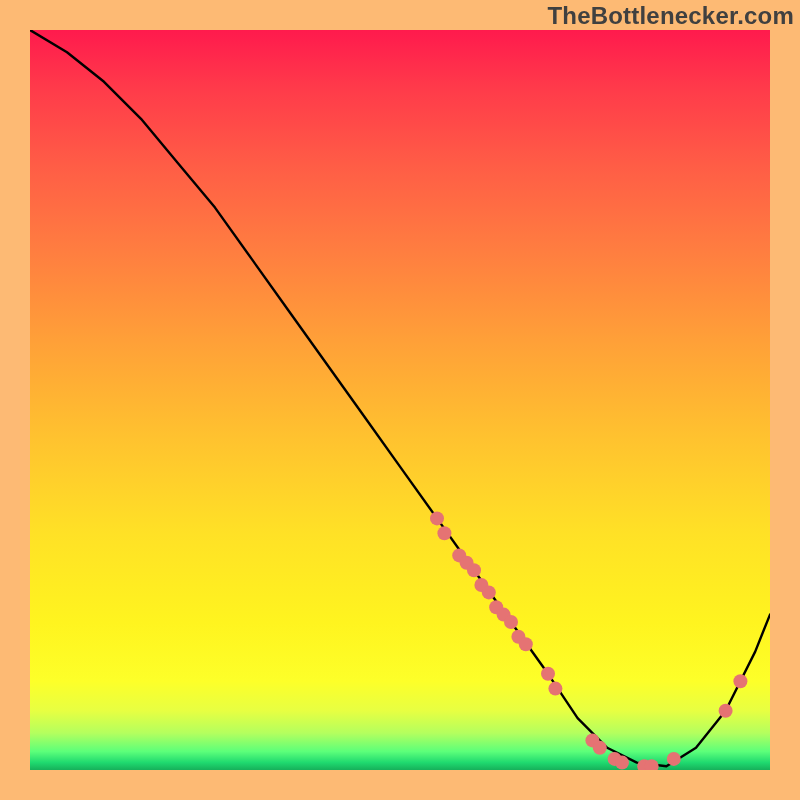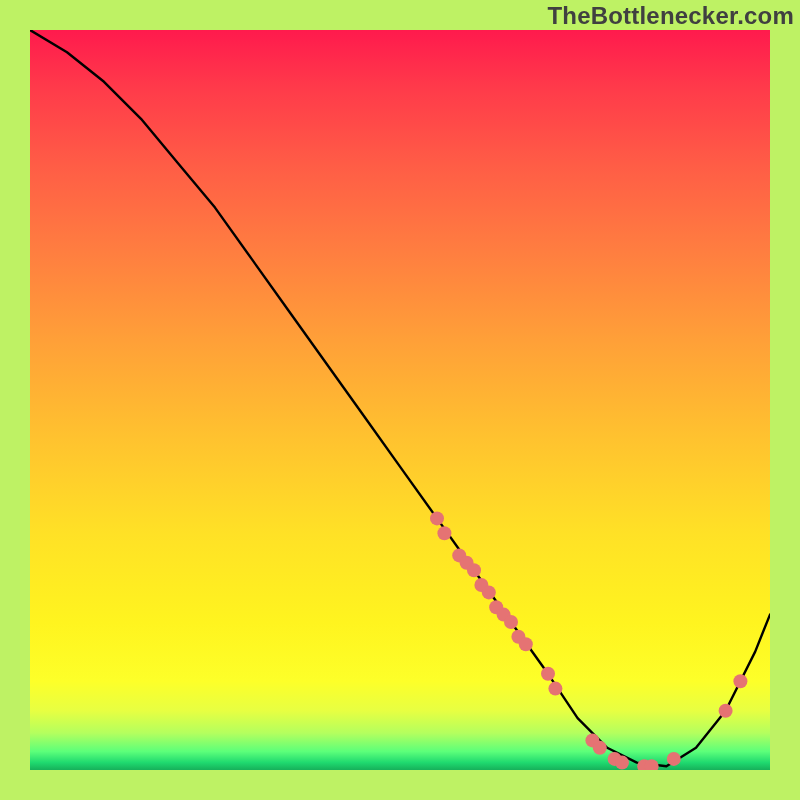--- a/index.html
+++ b/index.html
@@ -8,21 +8,21 @@
     background: #000;
     width: 800px;
     height: 800px;
     overflow: hidden;
     font-family: Arial, Helvetica, sans-serif;
   }
   .frame {
     position: relative;
     width: 800px;
     height: 800px;
-    background: #bef264;
+    background: #fdba74;
   }
   .watermark {
     position: absolute;
     top: 2px;
     right: 6px;
     font-size: 24px;
     font-weight: 600;
     color: #404040;
     letter-spacing: 0.2px;
   }

